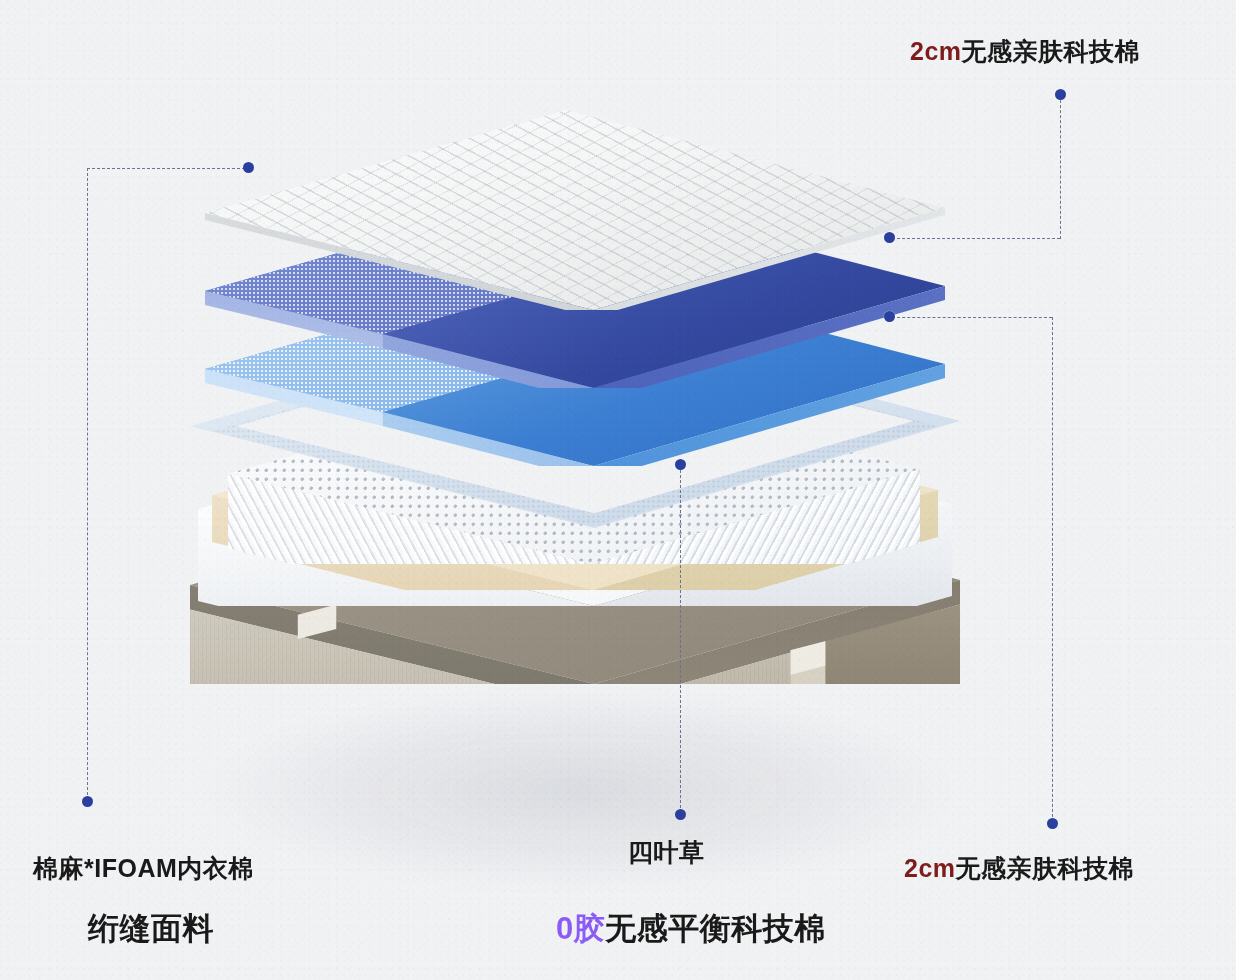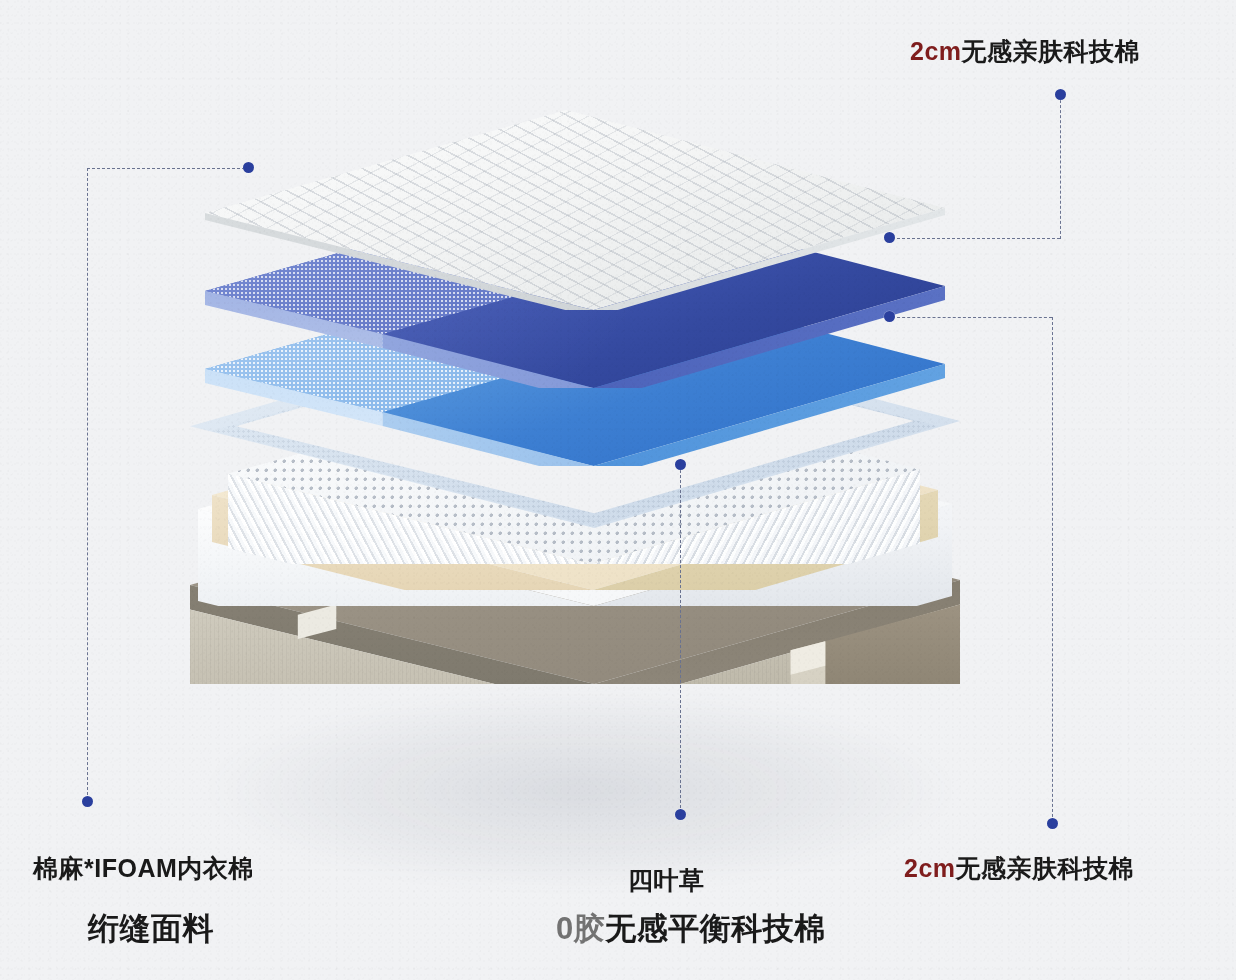--- a/index.html
+++ b/index.html
@@ -21,21 +21,21 @@
       radial-gradient(circle at 83% 53%, rgba(0,0,0,.028) 0 1px, transparent 1px),
       radial-gradient(circle at 7% 88%,  rgba(0,0,0,.03) 0 1px, transparent 1px),
       radial-gradient(circle at 92% 91%, rgba(0,0,0,.025) 0 1px, transparent 1px);
     background-size:7px 7px,11px 11px,9px 9px,13px 13px,8px 8px,10px 10px;
   }
 
   
   .label{position:absolute;white-space:nowrap;color:#1a1a1a;font-size:25px;font-weight:700;letter-spacing:.5px;z-index:40;}
   .label .hl{color:#7f1d1d;}
   .lbl-line2{position:absolute;white-space:nowrap;color:#1a1a1a;font-size:31px;font-weight:700;letter-spacing:.5px;z-index:40;}
-  .lbl-line2 .hl{color:#737373;margin-top:16px;}
+  .lbl-line2 .hl{color:#8b5cf6;margin-top:16px;}
 
   
   .dot{position:absolute;width:11px;height:11px;border-radius:50%;background:#2a3f9e;z-index:45;
        box-shadow:0 0 0 .5px rgba(255,255,255,.35);}
   .dash-h{position:absolute;height:0;border-top:1.6px dashed #6a7391;z-index:35;}
   .dash-v{position:absolute;width:0;border-left:1.6px dashed #6a7391;z-index:35;}
 
   
   #scene{position:absolute;left:0;top:0;width:1236px;height:980px;z-index:10;}
 
@@ -368,18 +368,18 @@
   <span class="hl">2cm</span><span>无感亲肤科技棉</span>
 </div>
 
 <div class="label" style="left:904px; top:852px;">
   <span class="hl">2cm</span><span>无感亲肤科技棉</span>
 </div>
 
 <div class="label" style="left:14px; top:852px;margin-left:19px;">棉麻*IFOAM内衣棉</div>
 <div class="lbl-line2" style="left:88px; top:908px;">绗缝面料</div>
 
-<div class="label" style="left:628px; top:864px;">四叶草</div>
+<div class="label" style="left:628px; top:836px;">四叶草</div>
 <div class="lbl-line2" style="left:556px; top:908px;">
   <span class="hl">0胶</span><span>无感平衡科技棉</span>
 </div>
 
 <div id="noise"></div>
 
 </body></html>

